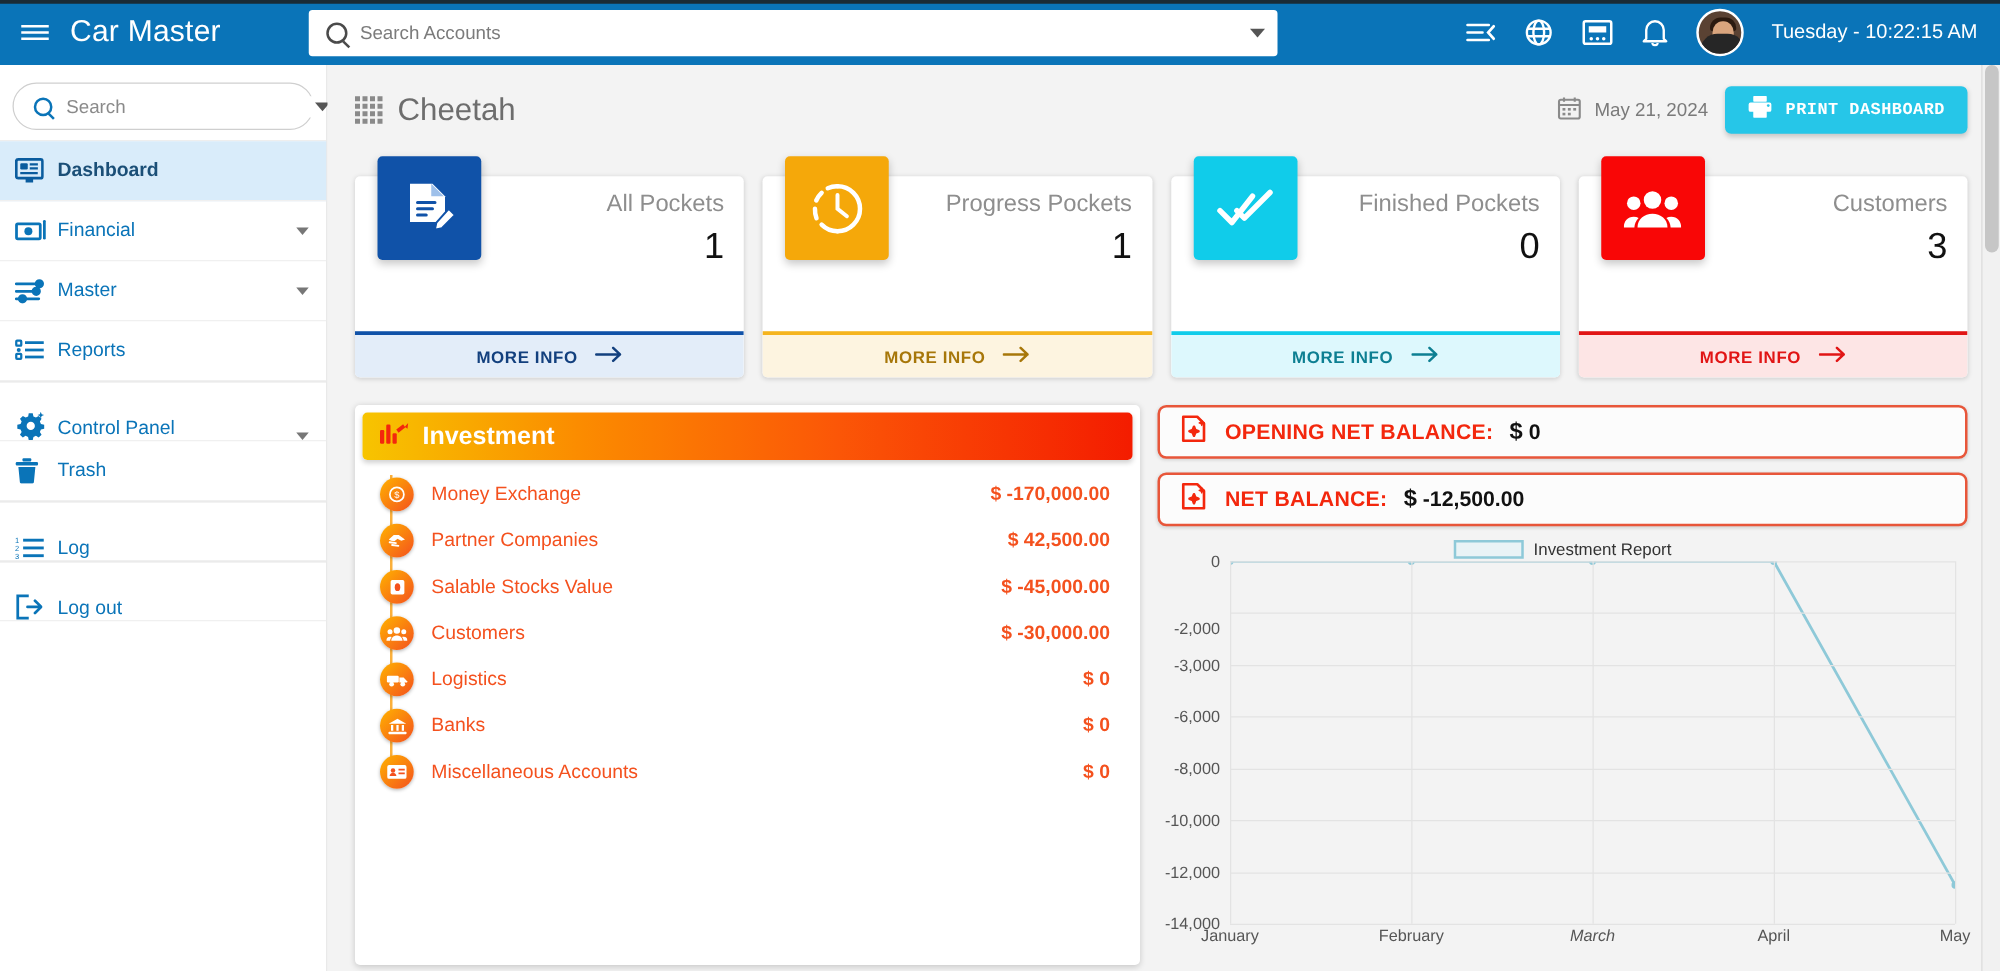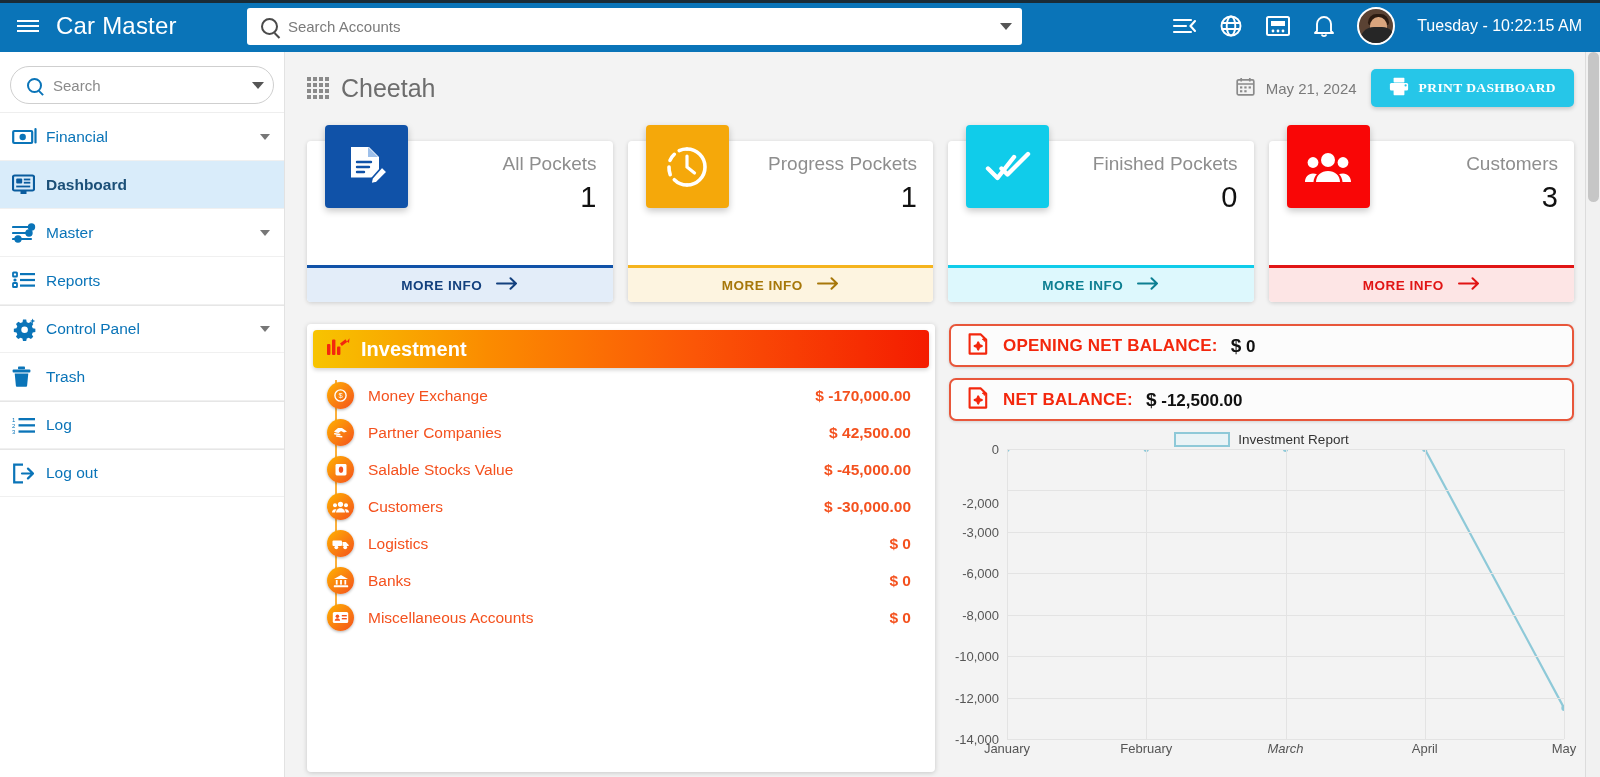--- a/index.html
+++ b/index.html
@@ -40,53 +40,53 @@
     width:38px;height:38px;border-radius:50%;border:2px solid #fff;overflow:hidden;flex:none;
     background:#5a4233; position:relative;
   }
   .avatar .face { position:absolute; width:17px;height:19px;background:#d9a57e;border-radius:48% 48% 44% 44%; left:11px; top:8px; }
   .avatar .hair { position:absolute; width:21px;height:11px;background:#2b1a10;border-radius:10px 10px 3px 3px; left:9px; top:5px; }
   .avatar .body { position:absolute; width:36px;height:16px;background:#262626;border-radius:14px 14px 0 0; left:1px; bottom:0; }
   .clocktxt { color:#fff; font-size:16px; white-space:nowrap; }
 
   
   .shell { display:flex; height:725px; }
-  .sidebar { width:285px; background:#fff; border-right:1px solid #e2e2e2; flex:none; }
+  .sidebar { width:262px; background:#fff; border-right:1px solid #e2e2e2; flex:none; }
   .sb-search {
     margin:14px 10px 8px; height:38px; border:1px solid #cfcfcf; border-radius:19px;
     display:flex; align-items:center; padding:0 12px 0 16px;
   }
   .sb-search input { border:0;outline:0;flex:1;font-size:15px;color:#555;font-family:"Liberation Sans",sans-serif; }
   .sb-search input::placeholder{color:#8a8a8a;}
   .mag-blue { width:15px;height:15px;border:2px solid #0a74b8;border-radius:50%;position:relative;margin-right:11px;flex:none; }
   .mag-blue::after{content:'';position:absolute;width:2px;height:6px;background:#0a74b8;right:-2px;bottom:-5px;transform:rotate(-45deg);}
   .navlist { border-top:1px solid #eee; }
   .navitem {
     display:flex; align-items:center; height:48px; padding:0 14px 0 12px;
     cursor:pointer; color:#0a74b8; font-size:15.5px; border-bottom:1px solid #f0f0f0;
   }
   .navitem.active { background:#d9ecfa; color:#1b4f77; font-weight:bold; }
-  .navitem.sep { border-top:1px solid #e6e6e6; }
+  .navitem.sep { border-top:1px solid #e6e6e6;align-items:flex-end; }
   .nav-ico { width:34px; flex:none; display:flex; align-items:center; justify-content:flex-start; }
   .nav-lbl { flex:1; }
   .chev { width:0;height:0;border-left:5px solid transparent;border-right:5px solid transparent;border-top:6px solid #777; }
 
   
   .content { flex:1; overflow:hidden; position:relative; background:#f3f3f3; }
   .pagehead { display:flex; align-items:center; padding:17px 26px 0 22px; }
   .grid-ico { display:grid; grid-template-columns:repeat(4,4px); grid-template-rows:repeat(4,4px); gap:2px; margin-right:12px; }
   .grid-ico i { background:#8a8a8a; display:block; }
   .pagetitle { font-size:25px; color:#6d6d6d; font-weight:400; }
   .headright { margin-left:auto; display:flex; align-items:center; gap:14px; }
   .caldate { color:#7a7a7a; font-size:15px; display:flex; align-items:center; gap:11px; }
   .printbtn {
     background:#26c6e8; color:#fff; border:0; border-radius:5px; height:38px;
     padding:0 18px; font-size:13.5px; font-weight:bold; letter-spacing:.4px;
     display:flex; align-items:center; gap:10px; cursor:pointer;
-    font-family:Liberation Serif, serif; box-shadow:0 2px 4px rgba(0,0,0,.18);
+    font-family:Liberation Mono, monospace; box-shadow:0 2px 4px rgba(0,0,0,.18);
   }
 
   
   .cards { display:flex; gap:15px; padding:18px 26px 0 22px; }
   .card { flex:1; position:relative; padding-top:16px; }
   .card-body { background:#fff; border-radius:4px; box-shadow:0 1px 4px rgba(0,0,0,.16); overflow:hidden; }
   .card-top { height:124px; padding:12px 16px 0 0; text-align:right; }
   .card-ico {
     position:absolute; left:18px; top:0; width:83px; height:83px; border-radius:4px;
     display:flex; align-items:center; justify-content:center; box-shadow:0 3px 7px rgba(0,0,0,.22); z-index:2;
@@ -211,44 +211,44 @@
 
   <div class="sidebar">
     <div class="sb-search">
       <span class="mag-blue"></span>
       <input placeholder="Search" style="">
       <span class="caret-dn"></span>
     </div>
 
     <div class="navlist">
 
-      <div class="navitem">
-        <span class="nav-ico">
-          <svg width="25" height="19" viewBox="0 0 25 19" fill="none" stroke="#0a74b8" stroke-width="2.2">
-            <rect x="1.2" y="4" width="19" height="12" rx="1"></rect>
-              <circle cx="10.7" cy="10" r="3.2" fill="#0a74b8" stroke="none"></circle>
-            <path d="M23.5 2v13.5" stroke-linecap="round"></path>
-            </svg>
-        </span>
-        <span class="nav-lbl">Financial</span>
-        <span class="chev"></span>
-      </div>
-
       <div class="navitem active">
         <span class="nav-ico">
           <svg width="23" height="21" viewBox="0 0 23 21" fill="#0a5c9e">
             <rect x="1" y="1.5" width="21" height="15" rx="1.6" fill="none" stroke="#0a5c9e" stroke-width="2.2"></rect>
             <rect x="4.2" y="4.6" width="6" height="5" rx="1"></rect>
               <rect x="11.8" y="4.6" width="6.5" height="1.8"></rect>
             <rect x="11.8" y="7.8" width="6.5" height="1.8"></rect>
               <rect x="4.2" y="11.6" width="14" height="1.8"></rect>
             <rect x="8.5" y="17" width="6" height="3"></rect>
             </svg>
         </span>
         <span class="nav-lbl">Dashboard</span>
+      </div>
+
+      <div class="navitem">
+        <span class="nav-ico">
+          <svg width="25" height="19" viewBox="0 0 25 19" fill="none" stroke="#0a74b8" stroke-width="2.2">
+            <rect x="1.2" y="4" width="19" height="12" rx="1"></rect>
+              <circle cx="10.7" cy="10" r="3.2" fill="#0a74b8" stroke="none"></circle>
+            <path d="M23.5 2v13.5" stroke-linecap="round"></path>
+            </svg>
+        </span>
+        <span class="nav-lbl">Financial</span>
+        <span class="chev"></span>
       </div>
 
       <div class="navitem">
         <span class="nav-ico">
           <svg width="24" height="20" viewBox="0 0 24 20" stroke="#0a74b8" stroke-width="2.2" fill="#0a74b8">
             <path d="M1 4h16M1 10h13M1 16h18" stroke-linecap="round"></path>
             <circle cx="19.5" cy="4" r="2.6"></circle>
               <circle cx="17" cy="10" r="2.6"></circle>
               <circle cx="6" cy="16" r="2.6"></circle>
             </svg>

